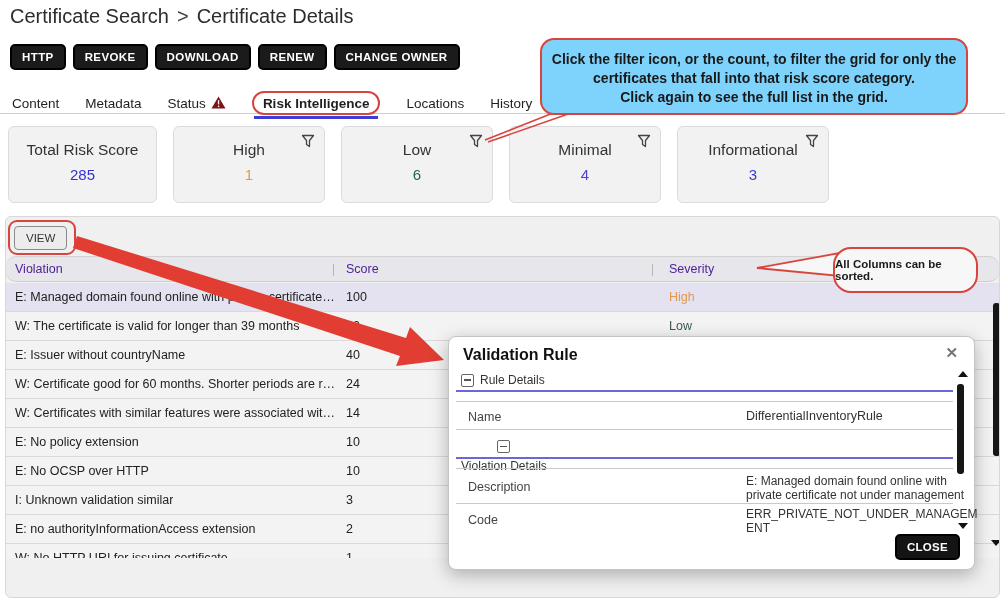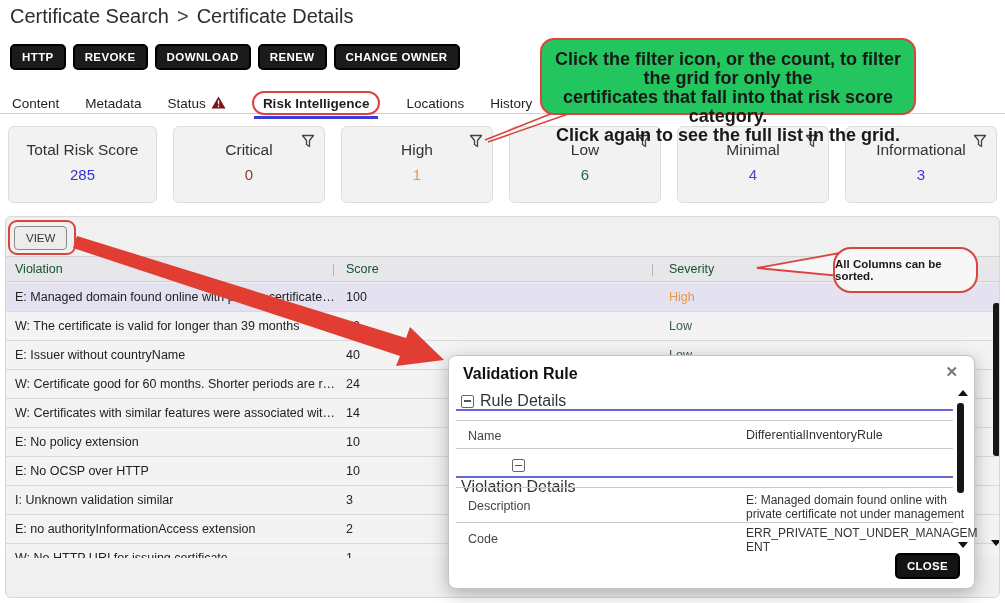--- a/index.html
+++ b/index.html
@@ -32,35 +32,35 @@
   
   .cards { position:absolute; left:8px; top:126px; display:flex; gap:16px; z-index:1; }
   .card { position:relative; width:152px; height:77px; background:#f2f2f2;
           border:1px solid #dcdcdc; border-radius:6px; text-align:center; cursor:pointer; }
   .card:first-child { width:149px; cursor:default; }
   .card-label { margin-top:14px; font-size:15.5px; color:#333; }
   .card-value { margin-top:7px; font-size:15px; }
   .filter-icon { position:absolute; top:7px; right:9px; }
 
   
-  .note1 { position:absolute; left:540px; top:38px; width:376px; height:77px;
-           background:#22c55e; border:2px solid #d8453e; border-radius:14px;
+  .note1 { position:absolute; left:540px; top:38px; width:428px; height:77px;
+           background:#7dd3fc; border:2px solid #d8453e; border-radius:14px;
            z-index:20; text-align:center; padding-top:10px;
-           font-size:18px; font-weight:bold; color:#191919; line-height:19px; }
+           font-size:14px; font-weight:bold; color:#191919; line-height:19px; }
   .anno-lines-svg { position:absolute; left:0; top:0; z-index:19; pointer-events:none; }
 
   
   .table-panel { position:absolute; left:5px; top:216px; width:995px; height:382px;
                  background:#f0f0f0; border:1px solid #d8d8d8; border-radius:6px; z-index:1; overflow:hidden; }
   .view-btn { position:absolute; left:8px; top:9px; background:#ececec; border:1px solid #8a8a8a;
               border-radius:4px; font-size:11.5px; color:#333; padding:5px 11px; cursor:pointer; }
   .view-oval { position:absolute; left:2px; top:3px; width:68px; height:35px;
                border:2px solid #d8453e; border-radius:9px; pointer-events:none; }
   .thead { position:absolute; left:0; top:39px; width:100%; height:26px; background:#e6e6eb;
-           border-top:1px solid #d2d2d2; border-bottom:1px solid #cfcfcf; font-size:12.5px; color:#14532d; }
+           border-top:1px solid #d2d2d2; border-bottom:1px solid #cfcfcf; font-size:12.5px; color:#4c1d95;border-radius:10px; }
   .th { position:absolute; top:5px; cursor:pointer; }
   .th-violation { left:9px; } .th-score { left:340px; } .th-severity { left:663px; }
   .th-sep { position:absolute; top:7px; width:1px; height:12px; background:#b5b5b5; }
   .sep1 { left:327px; } .sep2 { left:646px; }
 
   .tbody { position:absolute; left:0; top:66px; width:100%; height:275px; overflow:hidden;
            font-size:12.5px; color:#222; }
   .trow { position:relative; width:100%; height:29px; background:#f3f3f4; border-bottom:1px solid #d9d9d9; cursor:default; }
   .trow.hl { background:#e4e2f1; }
   .cell { position:absolute; top:7px; white-space:nowrap; }
@@ -78,27 +78,27 @@
   .note2 { position:absolute; left:833px; top:247px; width:145px; height:46px;
            background:#f7f7f7; border:2px solid #d8453e; border-radius:18px; z-index:9;
            display:flex; align-items:center; justify-content:center;
            font-size:11.5px; font-weight:bold; color:#191919; }
   .note2-tail-svg { position:absolute; left:740px; top:245px; z-index:8; pointer-events:none; }
 
   
   .arrow-svg { position:absolute; left:0; top:0; z-index:5; pointer-events:none; }
 
   
-  .modal { position:absolute; left:448px; top:355px; width:527px; height:234px; background:#fff;
+  .modal { position:absolute; left:448px; top:336px; width:527px; height:234px; background:#fff;
            border:1px solid #c4c4c4; border-radius:8px; z-index:10;
            box-shadow:0 5px 18px rgba(0,0,0,.28); }
   .modal-title { position:absolute; left:14px; top:9px; font-size:16px; font-weight:bold; color:#111; }
   .modal-x { position:absolute; right:16px; top:7px; font-size:15px; font-weight:bold; color:#777; cursor:pointer; }
   .msection { position:absolute; left:12px; display:flex; align-items:center; gap:6px;
-              font-size:16px; color:#333; }
+              font-size:12px; color:#333; }
   .collapse-icon { width:13px; height:13px; border:1.4px solid #666; border-radius:2px;
                    display:flex; align-items:center; justify-content:center; cursor:pointer; }
   .collapse-icon::after { content:""; width:7px; height:1.6px; background:#555; display:block; }
   .sec1 { top:36px; } .sec2 { top:103px;flex-direction:column; }
   .mline-blue { position:absolute; left:7px; width:497px; height:2px; background:#6a67d8; }
   .bl1 { top:53px; } .bl2 { top:120px; }
   .mline-gray { position:absolute; left:7px; width:497px; height:1px; background:#c9c9c9; }
   .hr1 { top:64px; } .hr2 { top:92px; } .hr3 { top:131px; } .hr4 { top:166px; }
   .mfield-label { position:absolute; left:19px; font-size:12.5px; color:#444; }
   .mfield-value { position:absolute; left:297px; font-size:12px; color:#333; line-height:14px; }
@@ -163,27 +163,20 @@
 
 <div class="cards">
   <div class="card">
     <div class="card-label">Total Risk Score</div>
     <div class="card-value" style="color: rgb(50, 49, 216);">285</div>
   </div>
   <div class="card">
     <span class="filter-icon"><svg width="14" height="14" viewBox="0 0 14 14">
           <path d="M1.5 1.5 H12.5 L8.5 6.5 V12.5 L5.5 10.5 V6.5 Z" fill="none" stroke="#444" stroke-width="1.3" stroke-linejoin="round"></path>
         </svg></span>
-    <div class="card-label">Critical</div>
-    <div class="card-value" style="color: rgb(139, 58, 46);">0</div>
-  </div>
-  <div class="card">
-    <span class="filter-icon"><svg width="14" height="14" viewBox="0 0 14 14">
-          <path d="M1.5 1.5 H12.5 L8.5 6.5 V12.5 L5.5 10.5 V6.5 Z" fill="none" stroke="#444" stroke-width="1.3" stroke-linejoin="round"></path>
-        </svg></span>
     <div class="card-label">High</div>
     <div class="card-value" style="color: rgb(226, 152, 79);">1</div>
   </div>
   <div class="card">
     <span class="filter-icon"><svg width="14" height="14" viewBox="0 0 14 14">
           <path d="M1.5 1.5 H12.5 L8.5 6.5 V12.5 L5.5 10.5 V6.5 Z" fill="none" stroke="#444" stroke-width="1.3" stroke-linejoin="round"></path>
         </svg></span>
     <div class="card-label">Low</div>
     <div class="card-value" style="color: rgb(29, 107, 69);">6</div>
   </div>

